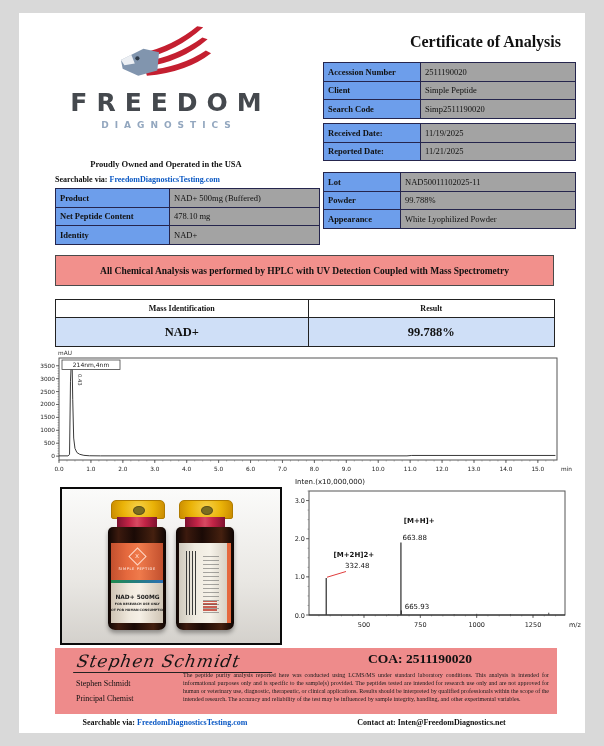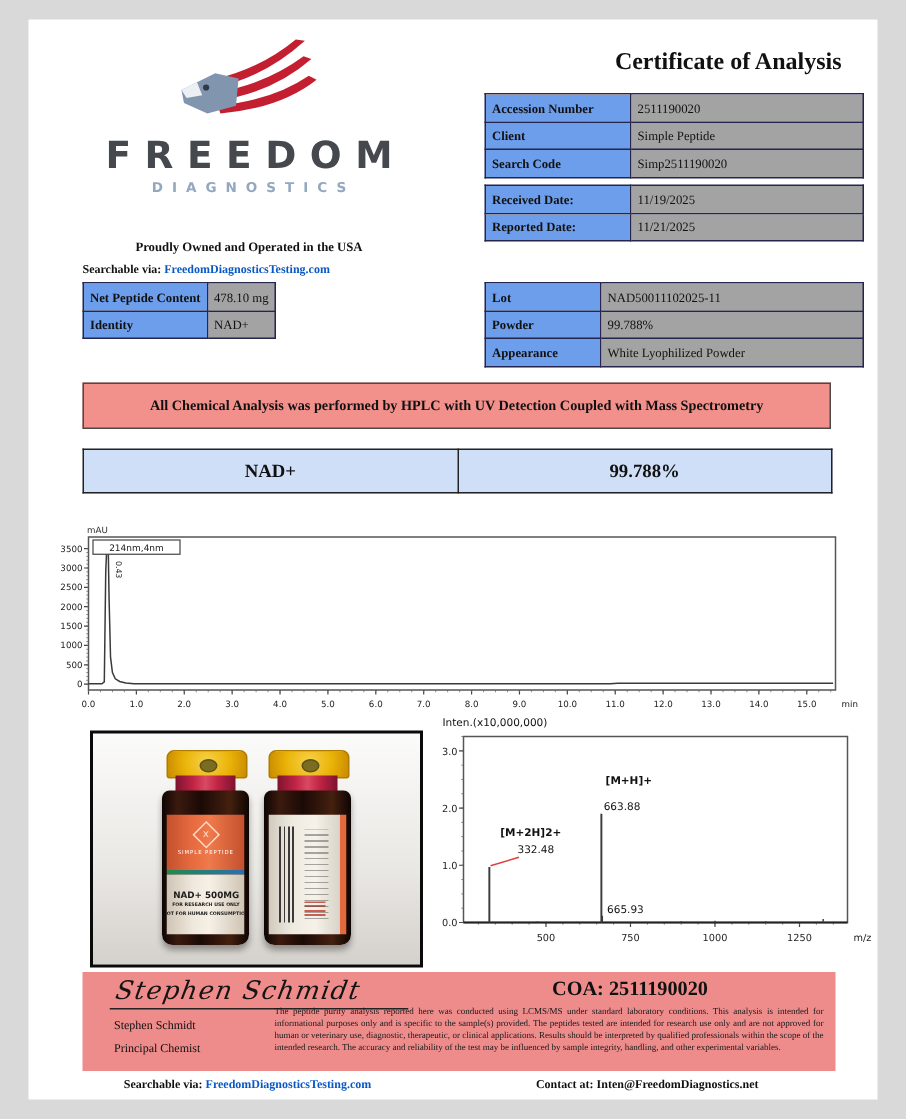--- a/index.html
+++ b/index.html
@@ -21,21 +21,21 @@
   
   .doc-title{left:300px;top:20px;width:242px;text-align:right;font-size:16px;font-weight:bold;}
   table.info{border-collapse:collapse;table-layout:fixed;}
   table.info td{border:1px solid #25254d;font-size:8.5px;padding:1px 4px;height:15.5px;overflow:hidden;white-space:nowrap;}
   table.info td.lbl{background:#6d9eeb;font-weight:bold;}
   table.info td.val{background:#a3a3a3;}
   table.info{border:1.5px solid #25254d;}
   .t-accession{left:304px;top:49px;}
   .t-dates{left:304px;top:110px;padding-left:44px;}
   .t-product{left:36px;top:175px;}
-  .t-lot{left:304px;top:175px;border-radius:20px;}
+  .t-lot{left:304px;top:159px;border-radius:20px;}
 
   
   .banner{left:36px;top:242px;width:497px;height:29px;background:#f2908c;border:1.5px solid #4a4a4a;
           display:flex;align-items:center;justify-content:center;font-weight:bold;font-size:9.5px;text-align:center;}
 
   
   .mass-table{left:36px;top:286px;width:500px;border-collapse:collapse;border:1.5px solid #222;table-layout:fixed;}
   .mass-table td{border:1px solid #222;text-align:center;}
   .mass-table .hdr td{font-weight:bold;font-size:8px;height:15px;background:#fff;}
   .mass-table .valrow td{font-weight:bold;font-size:12.5px;height:26px;background:#cfdff7;}
@@ -144,20 +144,24 @@
         </tr>
     <tr>
       <td class="lbl">Reported Date:</td>
       <td class="val">11/21/2025</td>
         </tr>
   </tbody>
     </table>
 
   <table class="abs info t-product">
     <tbody>
+        <tr>
+      <td class="lbl" style="width:105px">Product</td>
+      <td class="val" style="width:141px">NAD+ 500mg (Buffered)</td>
+        </tr>
     <tr>
       <td class="lbl">Net Peptide Content</td>
       <td class="val">478.10 mg</td>
         </tr>
     <tr>
       <td class="lbl">Identity</td>
       <td class="val">NAD+</td>
         </tr>
   </tbody>
     </table>
@@ -176,20 +180,24 @@
       <td class="lbl">Appearance</td>
       <td class="val">White Lyophilized Powder</td>
         </tr>
   </tbody>
     </table>
 
   <div class="abs banner">All Chemical Analysis was performed by HPLC with UV Detection Coupled with Mass Spectrometry</div>
 
   <table class="abs mass-table">
     <tbody>
+        <tr class="hdr">
+      <td style="width:50%">Mass Identification</td>
+      <td>Result</td>
+        </tr>
     <tr class="valrow">
       <td>NAD+</td>
       <td>99.788%</td>
         </tr>
   </tbody>
     </table>
 
   <div class="abs chrom-wrap">
     <svg id="chrom-svg" width="542" height="132">
         <rect x="26" y="10" width="498" height="102" fill="none" stroke="#555" stroke-width="1"></rect>

